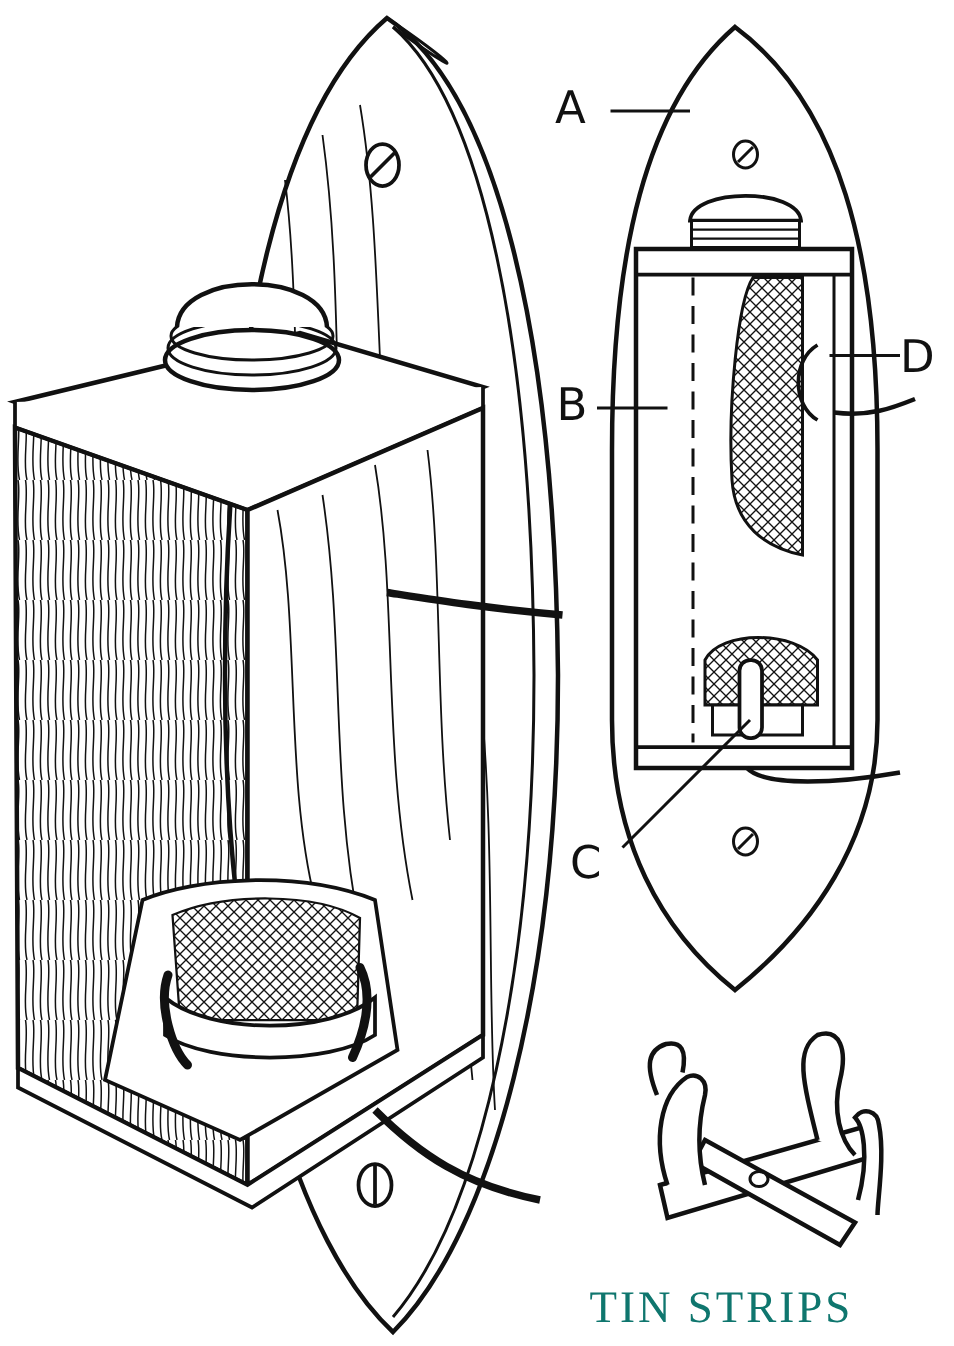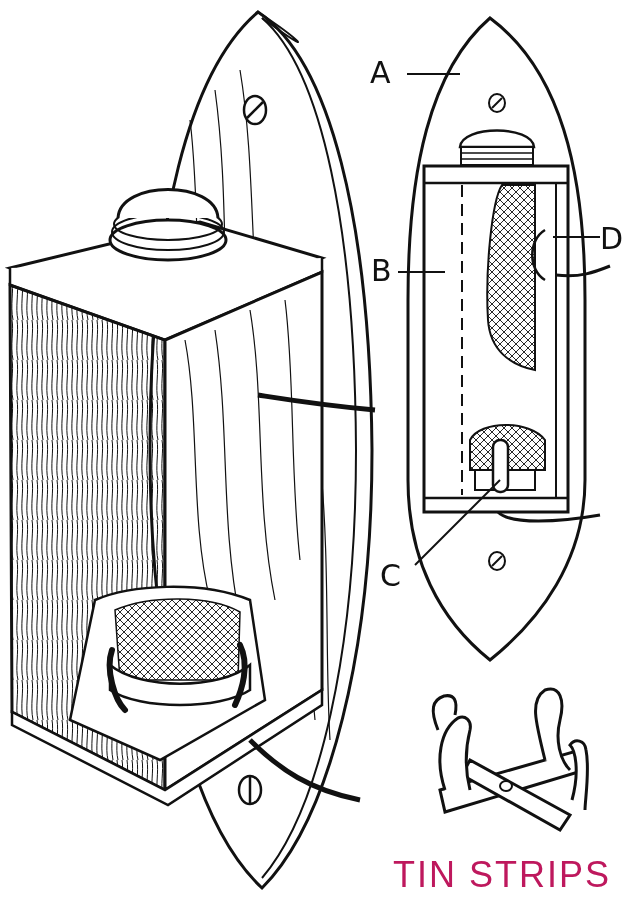--- a/index.html
+++ b/index.html
@@ -1,19 +1,19 @@
 <!DOCTYPE html>
 <html><head>
 <meta charset="utf-8">
 <style>
   html, body { margin: 0; padding: 0; background: #ffffff; }
   body { width: 636px; height: 897px; position: relative; overflow: hidden; font-family: "DejaVu Sans", sans-serif; }
   svg { position: absolute; left: 0; top: 0; }
   .lbl { position: absolute; font-family: "DejaVu Sans", sans-serif; color: #111; font-size: 30px; line-height: 1; }
-  .caption { position: absolute; font-family: Liberation Sans, sans-serif; color: #be185d; font-size: 36px; letter-spacing: 2px; line-height: 1; }
+  .caption { position: absolute; font-family: Liberation Serif, serif; color: #0f766e; font-size: 30px; letter-spacing: 2px; line-height: 1; }
 </style>
 </head>
 <body>
 
 <svg width="636" height="897" viewBox="0 0 636 897" xmlns="http://www.w3.org/2000/svg">
   <defs>
     <pattern id="grain" width="10" height="40" patternUnits="userSpaceOnUse">
       <path d="M2 0 C4 10, 0 25, 3 40 M7 0 C9 12, 5 28, 8 40" stroke="#111" stroke-width="1" fill="none"></path>
     </pattern>
     <pattern id="mesh" width="8" height="8" patternUnits="userSpaceOnUse">

